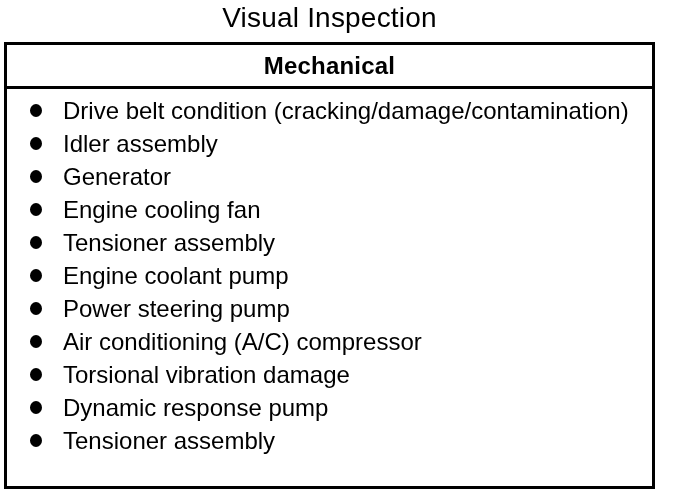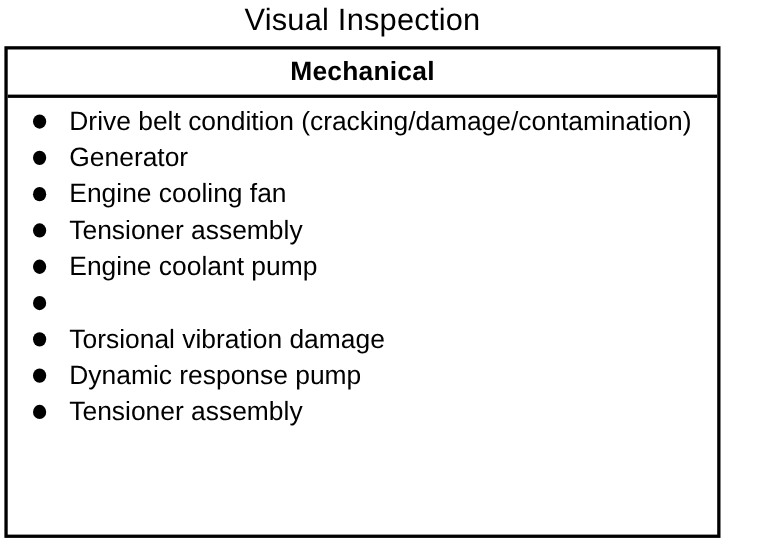--- a/index.html
+++ b/index.html
@@ -81,36 +81,45 @@
 
 <div class="panel">
   <div class="panel-header">Mechanical</div>
   <ul class="item-list">
       <li class="item">
         <span class="bullet"></span>
         <span>Drive belt condition (cracking/damage/contamination)</span>
       </li>
       <li class="item">
         <span class="bullet"></span>
+        <span>Idler assembly</span>
+      </li>
+      <li class="item">
+        <span class="bullet"></span>
         <span>Generator</span>
       </li>
       <li class="item">
         <span class="bullet"></span>
         <span>Engine cooling fan</span>
       </li>
       <li class="item">
         <span class="bullet"></span>
         <span>Tensioner assembly</span>
       </li>
       <li class="item">
         <span class="bullet"></span>
         <span>Engine coolant pump</span>
       </li>
       <li class="item">
         <span class="bullet"></span>
+        <span>Power steering pump</span>
+      </li>
+      <li class="item">
+        <span class="bullet"></span>
+        <span>Air conditioning (A/C) compressor</span>
       </li>
       <li class="item">
         <span class="bullet"></span>
         <span>Torsional vibration damage</span>
       </li>
       <li class="item">
         <span class="bullet"></span>
         <span>Dynamic response pump</span>
       </li>
       <li class="item">

